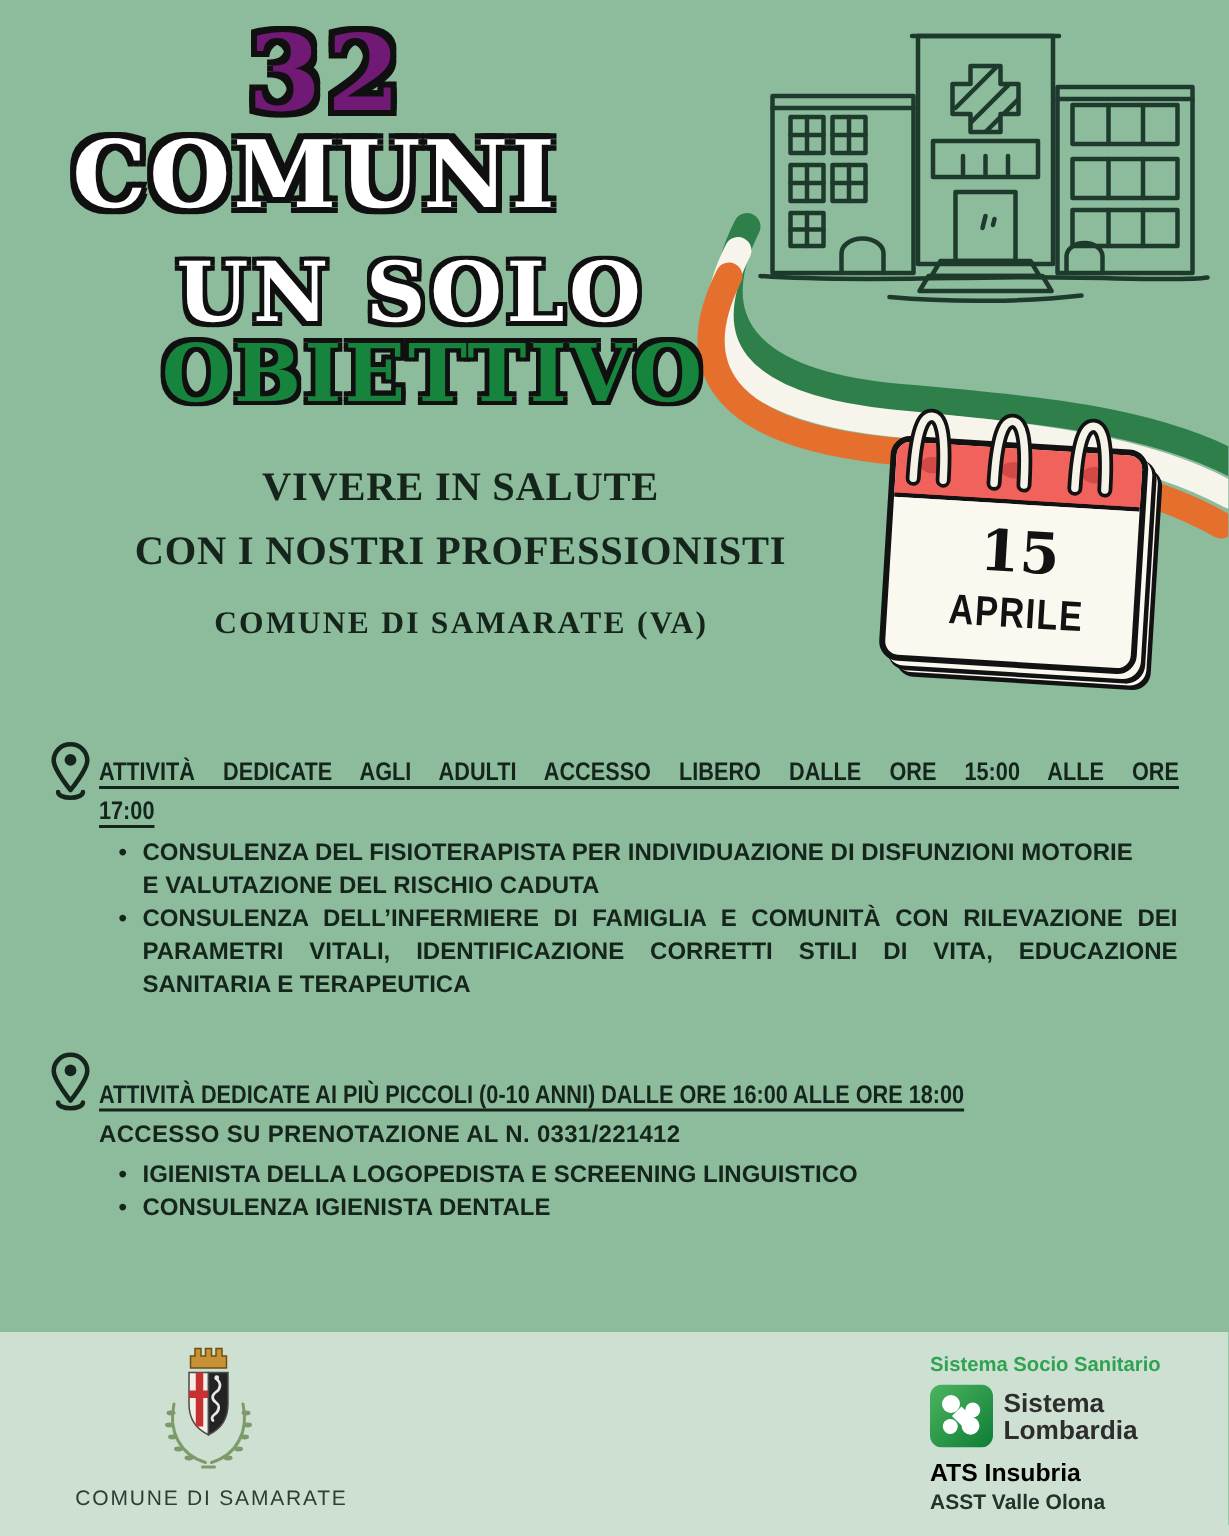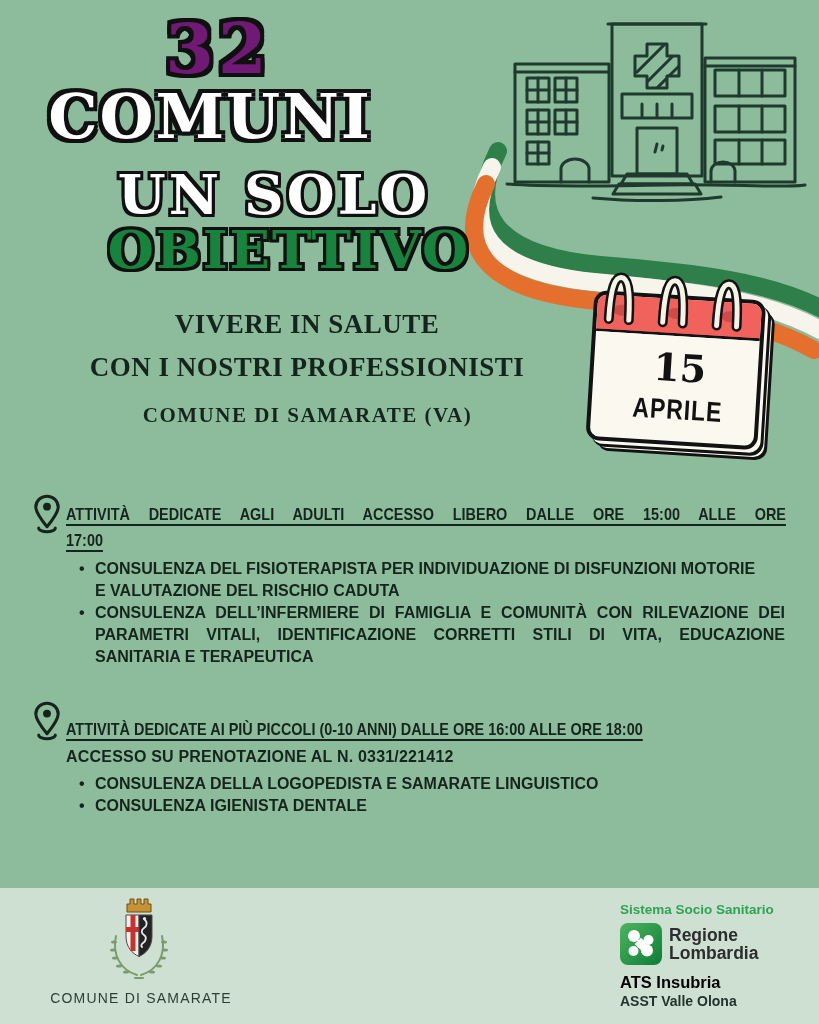--- a/index.html
+++ b/index.html
@@ -189,21 +189,21 @@
     <li class="bullet">CONSULENZA DEL FISIOTERAPISTA PER INDIVIDUAZIONE DI DISFUNZIONI MOTORIE
 E VALUTAZIONE DEL RISCHIO CADUTA</li>
     <li class="bullet">CONSULENZA DELL’INFERMIERE DI FAMIGLIA E COMUNITÀ CON RILEVAZIONE DEI PARAMETRI VITALI, IDENTIFICAZIONE CORRETTI STILI DI VITA, EDUCAZIONE SANITARIA E TERAPEUTICA</li>
   </ul>
 </div>
 
 <div class="abs section s2">
   <div class="sec-heading">ATTIVITÀ DEDICATE AI PIÙ PICCOLI (0-10 ANNI) DALLE ORE 16:00 ALLE ORE 18:00</div>
   <div class="sec-sub">ACCESSO SU PRENOTAZIONE AL N. 0331/221412</div>
   <ul class="bullets">
-    <li class="bullet">CONSULENZA DELLA LOGOPEDISTA E SAMARATE LINGUISTICO</li>
+    <li class="bullet">IGIENISTA DELLA LOGOPEDISTA E SCREENING LINGUISTICO</li>
     <li class="bullet">CONSULENZA IGIENISTA DENTALE</li>
   </ul>
 </div>
 
 <div class="abs footer">
   <svg class="abs" style="left:104px;top:6px;" width="70" height="92" viewBox="0 0 70 92">
     <path d="M23,18 L23,10 L26,10 L26,5 L30,5 L30,10 L33,10 L33,5 L37,5 L37,10 L40,10 L40,5 L44,5 L44,10 L47,10 L47,18 Z" fill="#c79136" stroke="#6e4f10" stroke-width="1"></path>
     <path d="M22,21 H35 V62.5 C28.5,59.5 22,53.5 22,42 Z" fill="#f2efe9" stroke="#4a4a4a" stroke-width="1"></path>
     <path d="M26.5,21 h5 v36 h-5 z" fill="#c93030"></path>
     <path d="M22,33 h13 v5 h-13 z" fill="#c93030"></path>
@@ -242,19 +242,19 @@
         </defs>
         <rect x="0" y="0" width="42" height="42" rx="8" fill="url(#lg)"></rect>
         <g fill="#ffffff">
           <circle cx="14" cy="13" r="6"></circle>
           <circle cx="28.5" cy="17" r="5"></circle>
           <circle cx="13.5" cy="28" r="5"></circle>
           <circle cx="27" cy="27.5" r="6"></circle>
           <rect x="16.5" y="16.5" width="9" height="9" transform="rotate(45 21 21)"></rect>
         </g>
       </svg>
-      <div class="f-region-name">Regione
+      <div class="f-region-name">Sistema
 Lombardia</div>
     </div>
     <div class="f-ats">ATS Insubria</div>
     <div class="f-asst">ASST Valle Olona</div>
   </div>
 </div>
 
 </body></html>

